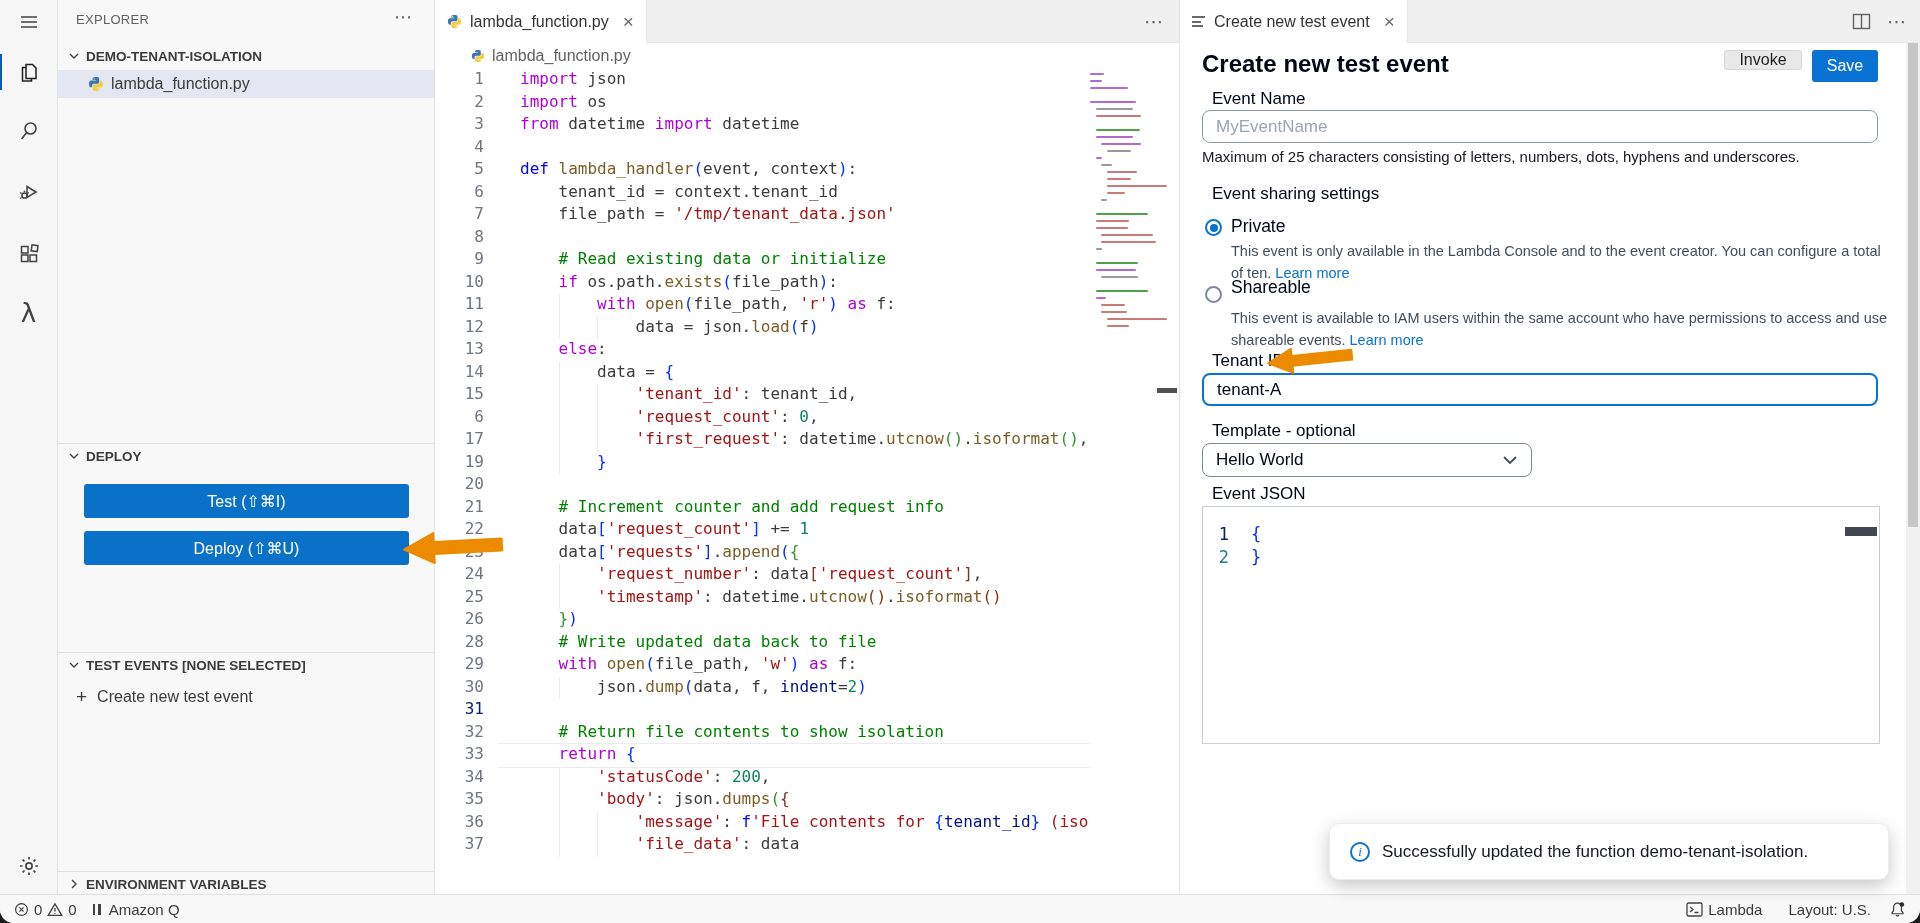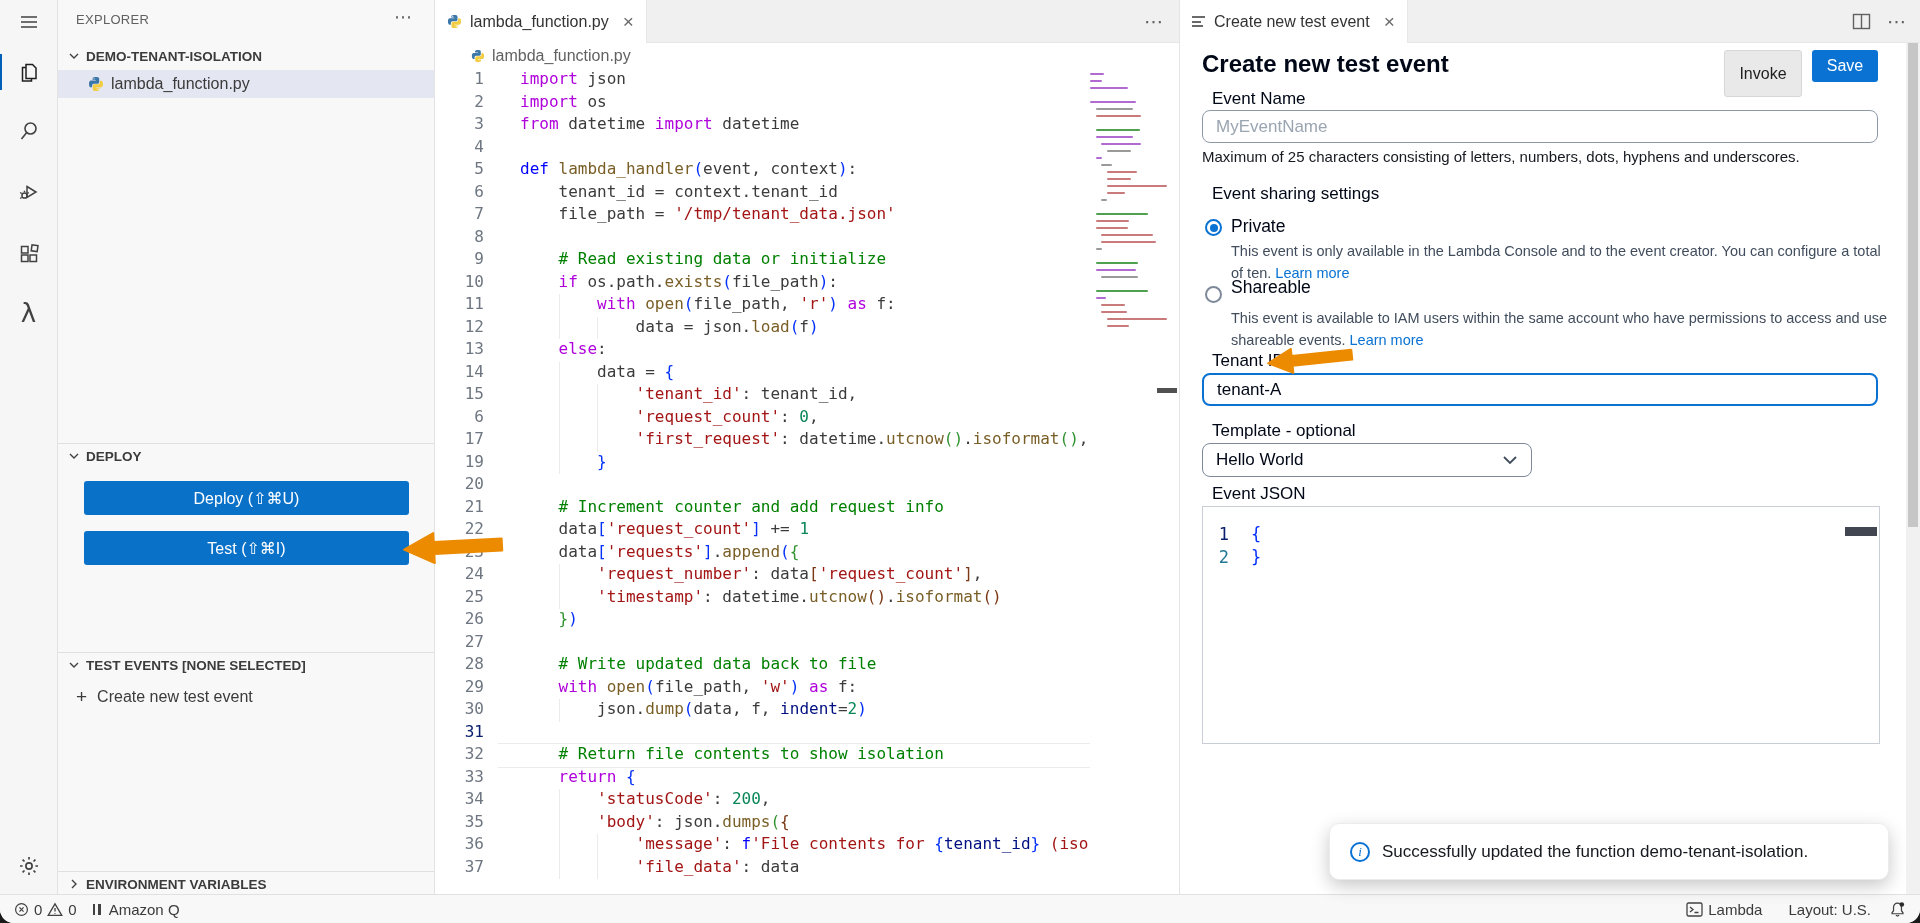--- a/index.html
+++ b/index.html
@@ -145,22 +145,22 @@
       <span>lambda_function.py</span>
     </div>
 
     <div class="divider-top" style="position:absolute;left:0;right:0;top:443px;">
       <div class="sect-head">
         <svg class="chev" viewBox="0 0 16 16" fill="none" stroke="#424242" stroke-width="1.4">
             <path d="M4 6l4 4 4-4"></path>
           </svg>
         <span>DEPLOY</span>
       </div>
+      <button class="blue-btn" style="margin-top:16px">Test (⇧⌘I)</button>
       <button class="blue-btn" style="margin-top:13px">Deploy (⇧⌘U)</button>
-      <button class="blue-btn" style="margin-top:16px">Test (⇧⌘I)</button>
     </div>
 
     <div class="divider-top" style="position:absolute;left:0;right:0;top:652px;">
       <div class="sect-head">
         <svg class="chev" viewBox="0 0 16 16" fill="none" stroke="#424242" stroke-width="1.4">
             <path d="M4 6l4 4 4-4"></path>
           </svg>
         <span>TEST EVENTS [NONE SELECTED]</span>
       </div>
       <div class="create-row" style="margin-top:6px">
@@ -223,21 +223,20 @@
         <div class="code-line"><span class="ln">6</span><i class="guide" style="left:123.532px"></i><i class="guide" style="left:162.064px"></i><span class="code-text">            <span class="st">'request_count'</span>: <span class="n">0</span>,</span></div>
         <div class="code-line"><span class="ln">17</span><i class="guide" style="left:123.532px"></i><i class="guide" style="left:162.064px"></i><span class="code-text">            <span class="st">'first_request'</span>: datetime.<span class="fn">utcnow</span><span class="b1">(</span><span class="b1">)</span>.<span class="fn">isoformat</span><span class="b1">(</span><span class="b1">)</span>,</span></div>
         <div class="code-line"><span class="ln">19</span><i class="guide" style="left:123.532px"></i><span class="code-text">        <span class="b0">}</span></span></div>
         <div class="code-line"><span class="ln">20</span><span class="code-text"></span></div>
         <div class="code-line"><span class="ln">21</span><span class="code-text"><span class="cmt">    # Increment counter and add request info</span></span></div>
         <div class="code-line"><span class="ln">22</span><span class="code-text">    data<span class="b0">[</span><span class="st">'request_count'</span><span class="b0">]</span> += <span class="n">1</span></span></div>
         <div class="code-line"><span class="ln">23</span><span class="code-text">    data<span class="b0">[</span><span class="st">'requests'</span><span class="b0">]</span>.<span class="fn">append</span><span class="b0">(</span><span class="b1">{</span></span></div>
         <div class="code-line"><span class="ln">24</span><i class="guide" style="left:123.532px"></i><span class="code-text">        <span class="st">'request_number'</span>: data<span class="b2">[</span><span class="st">'request_count'</span><span class="b2">]</span>,</span></div>
         <div class="code-line"><span class="ln">25</span><i class="guide" style="left:123.532px"></i><span class="code-text">        <span class="st">'timestamp'</span>: datetime.<span class="fn">utcnow</span><span class="b2">(</span><span class="b2">)</span>.<span class="fn">isoformat</span><span class="b2">(</span><span class="b2">)</span></span></div>
         <div class="code-line"><span class="ln">26</span><span class="code-text">    <span class="b1">}</span><span class="b0">)</span></span></div>
-        <div class="code-line"><span class="ln">27</span><span class="code-text"></span></div>
         <div class="code-line"><span class="ln">28</span><span class="code-text"><span class="cmt">    # Write updated data back to file</span></span></div>
         <div class="code-line"><span class="ln">29</span><span class="code-text">    <span class="k">with</span> <span class="fn">open</span><span class="b0">(</span>file_path, <span class="st">'w'</span><span class="b0">)</span> <span class="k">as</span> f:</span></div>
         <div class="code-line"><span class="ln">30</span><i class="guide" style="left:123.532px"></i><span class="code-text">        json.<span class="fn">dump</span><span class="b0">(</span>data, f, <span class="vb">indent</span>=<span class="n">2</span><span class="b0">)</span></span></div>
         <div class="code-line"><span class="ln cur">31</span><span class="code-text"></span></div>
         <div class="code-line"><span class="ln">32</span><span class="code-text"><span class="cmt">    # Return file contents to show isolation</span></span></div>
         <div class="code-line"><span class="ln">33</span><span class="code-text">    <span class="k">return</span> <span class="b0">{</span></span></div>
         <div class="code-line"><span class="ln">34</span><i class="guide" style="left:123.532px"></i><span class="code-text">        <span class="st">'statusCode'</span>: <span class="n">200</span>,</span></div>
         <div class="code-line"><span class="ln">35</span><i class="guide" style="left:123.532px"></i><span class="code-text">        <span class="st">'body'</span>: json.<span class="fn">dumps</span><span class="b1">(</span><span class="b2">{</span></span></div>
         <div class="code-line"><span class="ln">36</span><i class="guide" style="left:123.532px"></i><i class="guide" style="left:162.064px"></i><span class="code-text">            <span class="st">'message'</span>: <span class="kf">f</span><span class="st">'File contents for <span class="bb">{</span><span class="vb">tenant_id</span><span class="bb">}</span> (isolate</span></span></div>
         <div class="code-line"><span class="ln">37</span><i class="guide" style="left:123.532px"></i><i class="guide" style="left:162.064px"></i><span class="code-text">            <span class="st">'file_data'</span>: data</span></div>
@@ -293,21 +292,21 @@
       <div class="tab-actions" style="right:14px">
         <svg width="19" height="17" viewBox="0 0 19 17" fill="none" stroke="#616161" stroke-width="1.4">
             <rect x="1.5" y="1.5" width="16" height="14"></rect>
             <path d="M9.5 1.5v14"></path>
           </svg>
         <span class="dots">⋯</span>
       </div>
     </div>
 
     <div style="position:absolute;left:22px;top:50px;font-size:24px;font-weight:bold;color:#000716;">Create new test event</div>
-    <button style="position:absolute;left:544px;top:50px;width:78px;height:47px;background:#e9e9e9;border:1px solid #d7d7d7;border-radius:3px;font-size:16px;color:#1f1f1f;cursor:pointer;font-family:'Liberation Sans',sans-serif;">Invoke</button>
+    <button style="position:absolute;left:544px;top:50px;width:78px;height:20px;background:#e9e9e9;border:1px solid #d7d7d7;border-radius:3px;font-size:16px;color:#1f1f1f;cursor:pointer;font-family:'Liberation Sans',sans-serif;">Invoke</button>
     <button style="position:absolute;left:632px;top:50px;width:66px;height:32px;background:#0972d3;border:none;border-radius:3px;font-size:16px;color:#fff;cursor:pointer;font-family:'Liberation Sans',sans-serif;">Save</button>
 
     <div class="p-label" style="top:89px">Event Name</div>
     <input class="p-input" style="top: 110px;" placeholder="MyEventName">
     <div style="position:absolute;left:22px;top:148px;font-size:15px;color:#16191f;">Maximum of 25 characters consisting of letters, numbers, dots, hyphens and underscores.</div>
 
     <div class="p-label" style="top:184px">Event sharing settings</div>
 
     <div class="radio sel" style="top:219px"></div>
     <div class="r-label" style="top:216px">Private</div>

